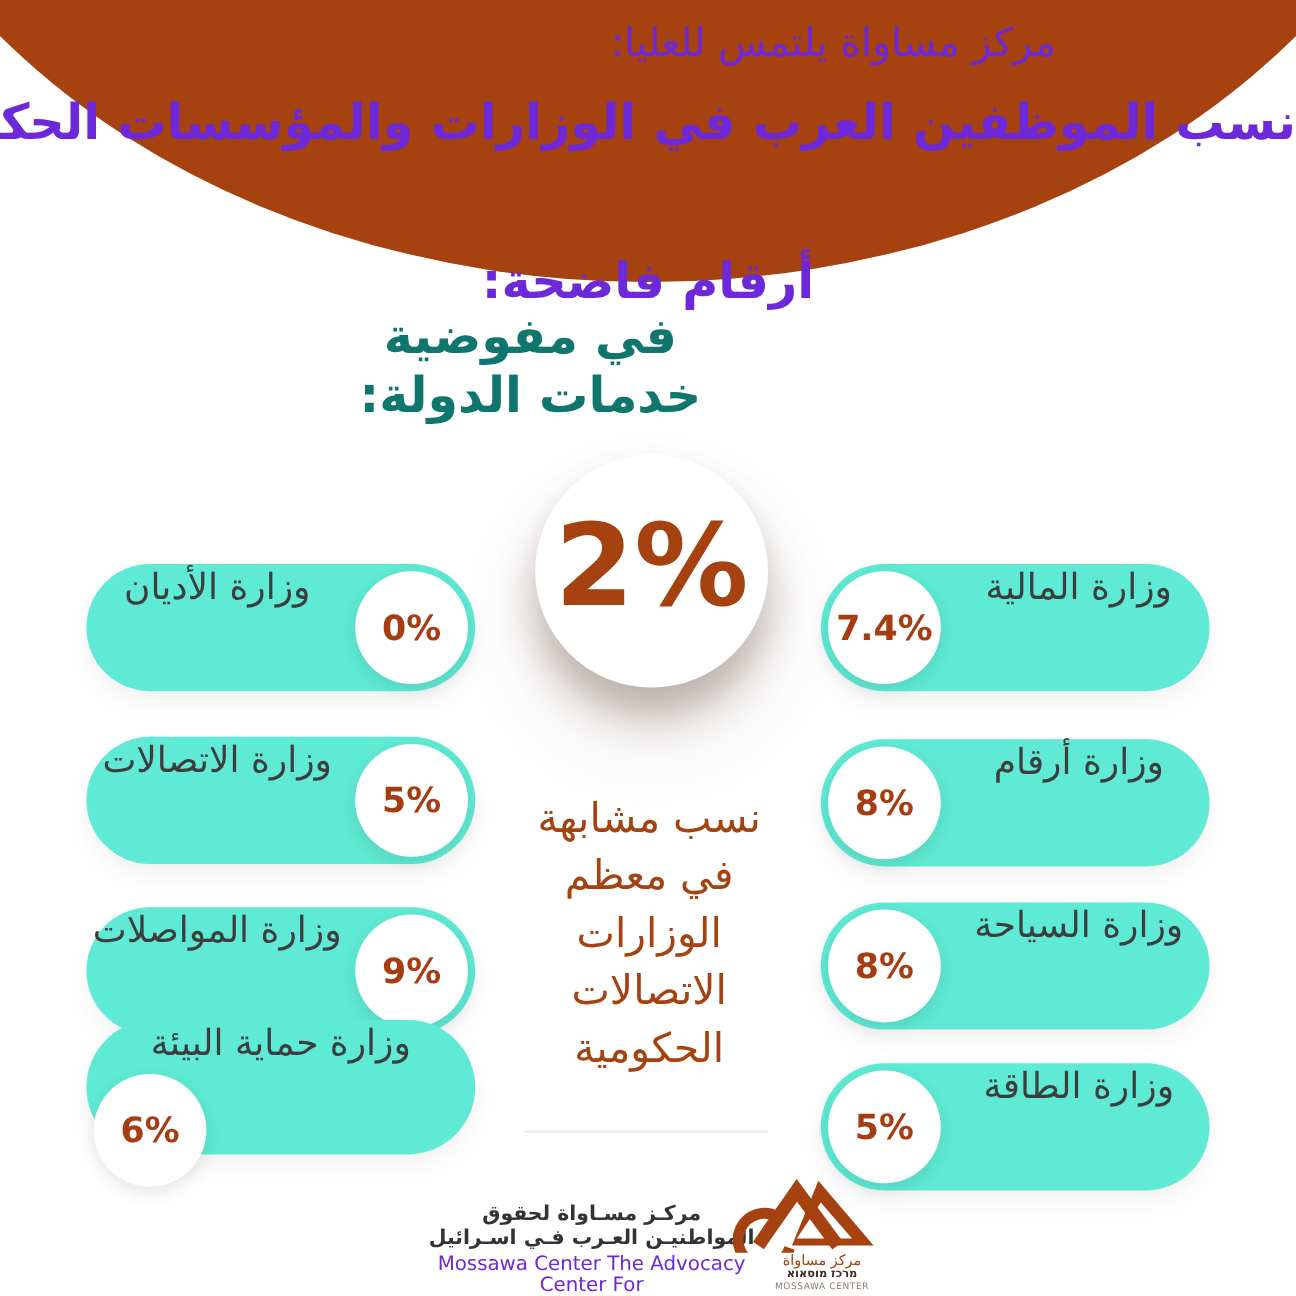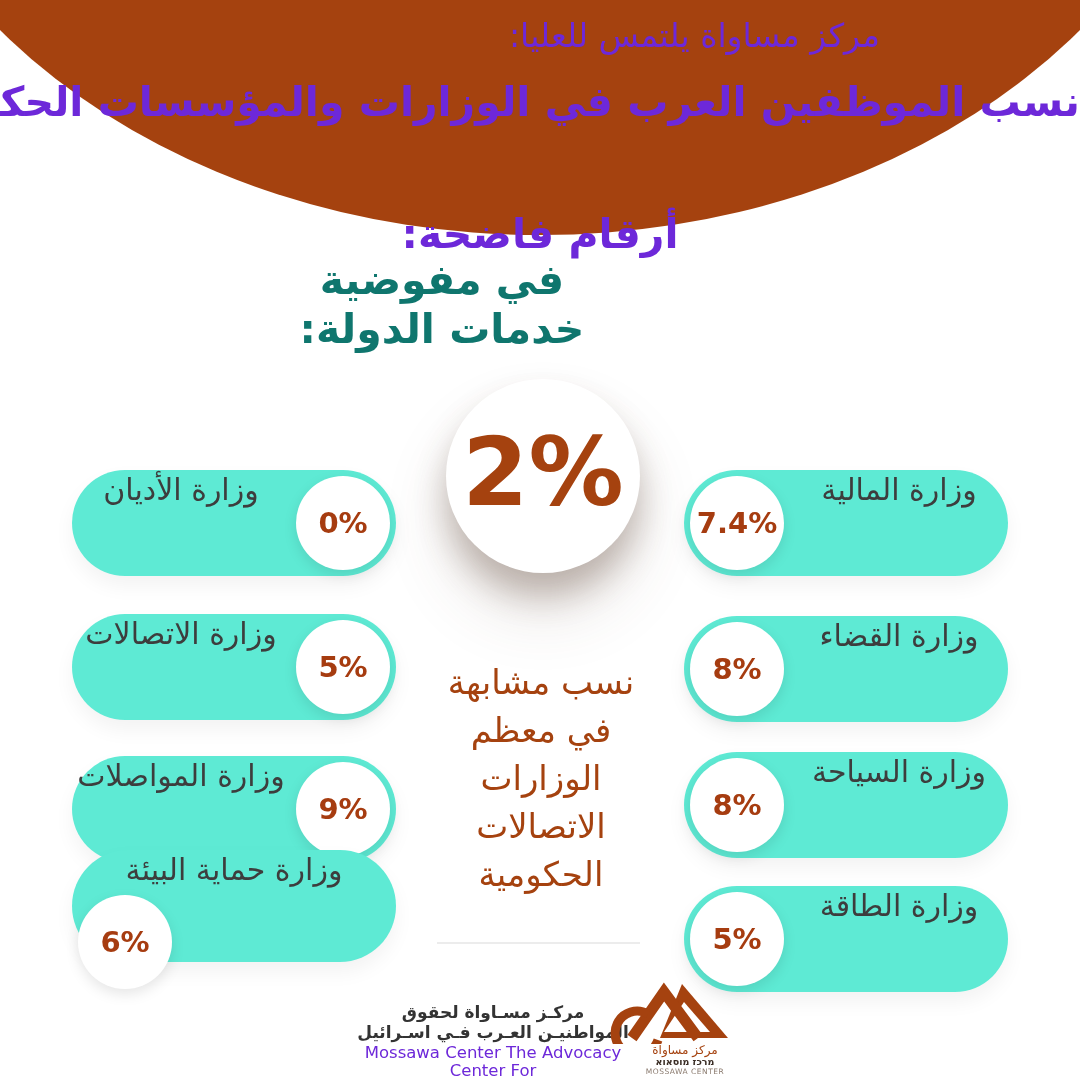--- a/index.html
+++ b/index.html
@@ -84,21 +84,21 @@
     <div class="label">وزارة حماية البيئة</div>
     <div class="badge">6%</div>
   </div>
 
   <div class="pill pr1">
     <div class="badge">7.4%</div>
     <div class="label">وزارة المالية</div>
   </div>
   <div class="pill pr2">
     <div class="badge">8%</div>
-    <div class="label">وزارة القضاء</div>
+    <div class="label">وزارة أرقام</div>
   </div>
   <div class="pill pr3">
     <div class="badge">8%</div>
     <div class="label">وزارة السياحة</div>
   </div>
   <div class="pill pr4">
     <div class="badge">5%</div>
     <div class="label">وزارة الطاقة</div>
   </div>
 

